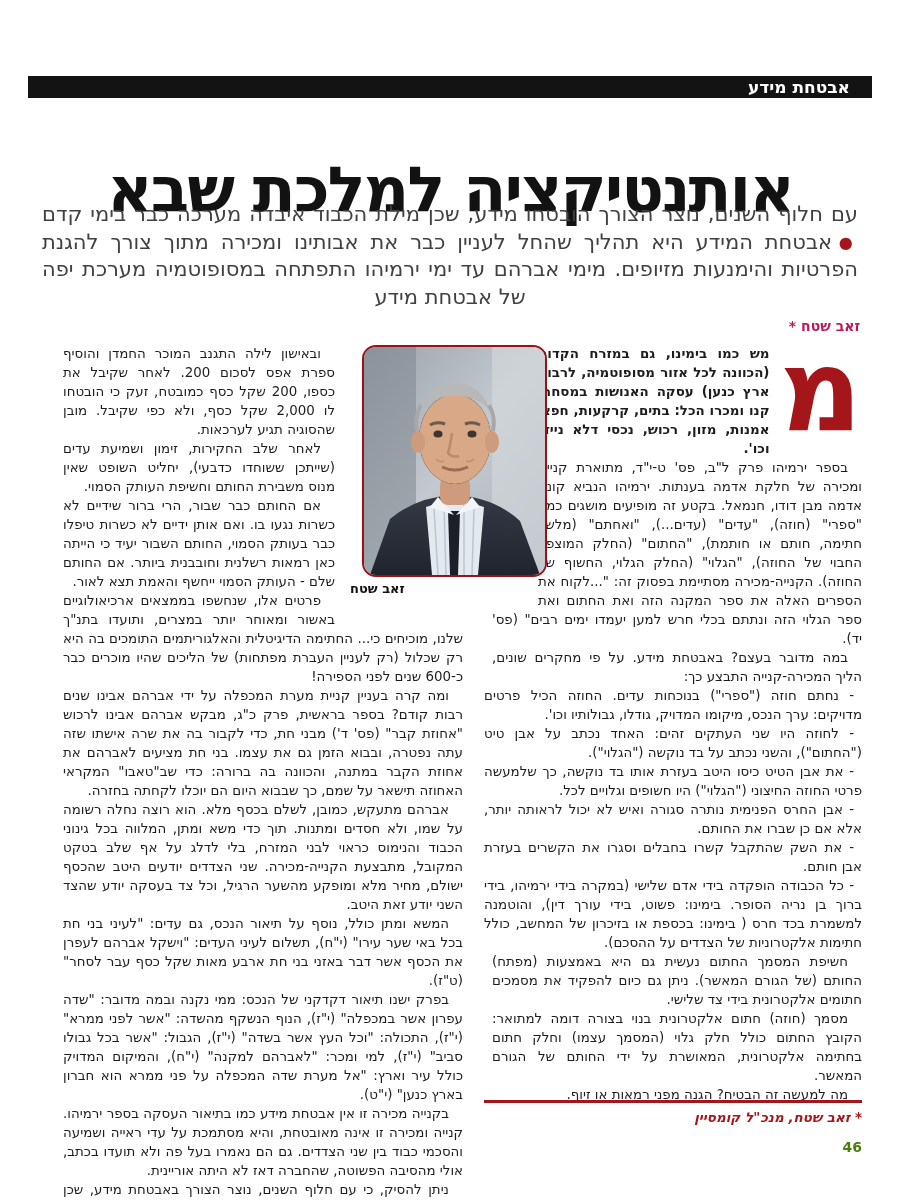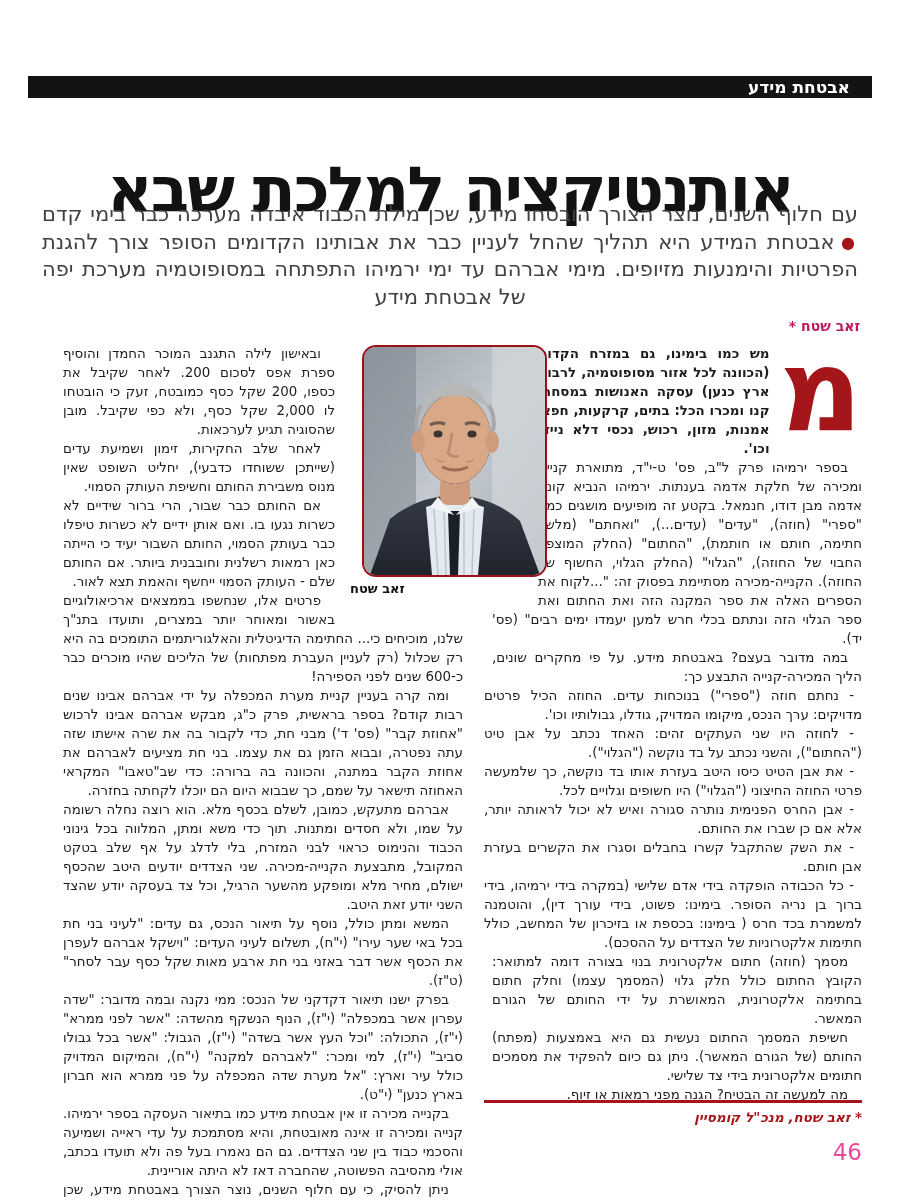--- a/index.html
+++ b/index.html
@@ -39,54 +39,54 @@
         overflow:hidden;background:#c7ccd2;}
   .photo-caption{margin-top:4px;padding-left:8px;font-size:13px;font-weight:bold;
         color:#111;text-align:left;}
 
   .byline-rule{position:absolute;top:1100px;right:38px;width:378px;height:3px;background:#A5161B;}
   .byline{position:absolute;top:1109px;right:38px;width:378px;text-align:right;
         font-size:13.5px;font-weight:bold;font-style:italic;color:#A5161B;}
 
   .footer{position:absolute;top:1139px;right:38px;left:38px;display:flex;
         align-items:baseline;gap:10px;justify-content:flex-start;}
-  .footer .pageno{font-size:23px;font-weight:normal;color:#ec4899;}
+  .footer .pageno{font-size:14px;font-weight:bold;color:#4d7c0f;}
   .footer .info{font-size:12.5px;color:#222;}
 </style>
 </head>
 <body>
 
 <div class="page">
 
   <div class="section-bar">
     <span class="label">אבטחת מידע</span>
   </div>
 
   <h1 class="headline">אותנטיקציה למלכת שבא</h1>
 
-  <div class="subtitle"><span>עם חלוף השנים, נוצר הצורך הובטחו מידע, שכן מילת הכבוד איבדה מערכה כבר בימי קדם </span><span class="red-bullet">●</span><span> אבטחת המידע היא תהליך שהחל לעניין כבר את אבותינו הקדומים הסופר צורך להגנת הפרטיות והימנעות מזיופים. מימי אברהם עד ימי ירמיהו התפתחה במסופוטמיה מערכת יפה של אבטחת מידע</span></div>
+  <div class="subtitle"><span>עם חלוף השנים, נוצר הצורך הובטחו מידע, שכן מילת הכבוד איבדה מערכה כבר בימי קדם </span><span class="red-bullet">●</span><span> אבטחת המידע היא תהליך שהחל לעניין כבר את אבותינו ומכירה מתוך צורך להגנת הפרטיות והימנעות מזיופים. מימי אברהם עד ימי ירמיהו התפתחה במסופוטמיה מערכת יפה של אבטחת מידע</span></div>
 
   <div class="author">זאב שטח *</div>
 
   <div class="columns">
     <div class="col col-r">
       <div class="ph-spacer-r"></div>
       <span class="dropcap">מ</span>
       <div>
           <p class="intro">מש כמו בימינו, גם במזרח הקדום (הכוונה לכל אזור מסופוטמיה, לרבות ארץ כנען) עסקה האנושות במסחר. קנו ומכרו הכל: בתים, קרקעות, חפצי אמנות, מזון, רכוש, נכסי דלא ניידי וכו'.</p>
           <p class="normal">בספר ירמיהו פרק ל"ב, פס' ט-י"ד, מתוארת קנייה ומכירה של חלקת אדמה בענתות. ירמיהו הנביא קונה אדמה מבן דודו, חנמאל. בקטע זה מופיעים מושגים כמו: "ספרי" (חוזה), "עדים" (עדים...), "ואחתם" (מלשון חתימה, חותם או חותמת), "החתום" (החלק המוצפן, החבוי של החוזה), "הגלוי" (החלק הגלוי, החשוף של החוזה). הקנייה-מכירה מסתיימת בפסוק זה: "...לקוח את הספרים האלה את ספר המקנה הזה ואת החתום ואת ספר הגלוי הזה ונתתם בכלי חרש למען יעמדו ימים רבים" (פס' יד).</p>
           <p class="normal">במה מדובר בעצם? באבטחת מידע. על פי מחקרים שונים, הליך המכירה-קנייה התבצע כך:</p>
           <p class="bullet">- נחתם חוזה ("ספרי") בנוכחות עדים. החוזה הכיל פרטים מדויקים: ערך הנכס, מיקומו המדויק, גודלו, גבולותיו וכו'.</p>
           <p class="bullet">- לחוזה היו שני העתקים זהים: האחד נכתב על אבן טיט ("החתום"), והשני נכתב על בד נוקשה ("הגלוי").</p>
           <p class="bullet">- את אבן הטיט כיסו היטב בעזרת אותו בד נוקשה, כך שלמעשה פרטי החוזה החיצוני ("הגלוי") היו חשופים וגלויים לכל.</p>
           <p class="bullet">- אבן החרס הפנימית נותרה סגורה ואיש לא יכול לראותה יותר, אלא אם כן שברו את החותם.</p>
           <p class="bullet">- את השק שהתקבל קשרו בחבלים וסגרו את הקשרים בעזרת אבן חותם.</p>
           <p class="bullet">- כל הכבודה הופקדה בידי אדם שלישי (במקרה בידי ירמיהו, בידי ברוך בן נריה הסופר. בימינו: פשוט, בידי עורך דין), והוטמנה למשמרת בכד חרס ( בימינו: בכספת או בזיכרון של המחשב, כולל חתימות אלקטרוניות של הצדדים על ההסכם).</p>
+          <p class="normal">חשיפת המסמך החתום נעשית גם היא באמצעות (מפתח) החותם (של הגורם המאשר). ניתן גם כיום להפקיד את מסמכים חתומים אלקטרונית בידי צד שלישי.</p>
           <p class="normal">מסמך (חוזה) חתום אלקטרונית בנוי בצורה דומה למתואר: הקובץ החתום כולל חלק גלוי (המסמך עצמו) וחלק חתום בחתימה אלקטרונית, המאושרת על ידי החותם של הגורם המאשר.</p>
-          <p class="normal">חשיפת המסמך החתום נעשית גם היא באמצעות (מפתח) החותם (של הגורם המאשר). ניתן גם כיום להפקיד את מסמכים חתומים אלקטרונית בידי צד שלישי.</p>
           <p class="normal">מה למעשה זה הבטיח? הגנה מפני רמאות או זיוף.</p>
         </div>
     </div>
     <div class="col col-l">
       <div class="ph-spacer-l"></div>
       <div>
           <p class="normal">ובאישון לילה התגנב המוכר החמדן והוסיף ספרת אפס לסכום 200. לאחר שקיבל את כספו, 200 שקל כסף כמובטח, זעק כי הובטחו לו 2,000 שקל כסף, ולא כפי שקיבל. מובן שהסוגיה תגיע לערכאות.</p>
           <p class="normal">לאחר שלב החקירות, זימון ושמיעת עדים (שייתכן ששוחדו כדבעי), יחליט השופט שאין מנוס משבירת החותם וחשיפת העותק הסמוי.</p>
           <p class="normal">אם החותם כבר שבור, הרי ברור שידיים לא כשרות נגעו בו. ואם אותן ידיים לא כשרות טיפלו כבר בעותק הסמוי, החותם השבור יעיד כי הייתה כאן רמאות רשלנית וחובבנית ביותר. אם החותם שלם - העותק הסמוי ייחשף והאמת תצא לאור.</p>
           <p class="normal">פרטים אלו, שנחשפו בממצאים ארכיאולוגיים באשור ומאוחר יותר במצרים, ותועדו בתנ"ך שלנו, מוכיחים כי... החתימה הדיגיטלית והאלגוריתמים התומכים בה היא רק שכלול (רק לעניין העברת מפתחות) של הליכים שהיו מוכרים כבר כ-600 שנים לפני הספירה!</p>

